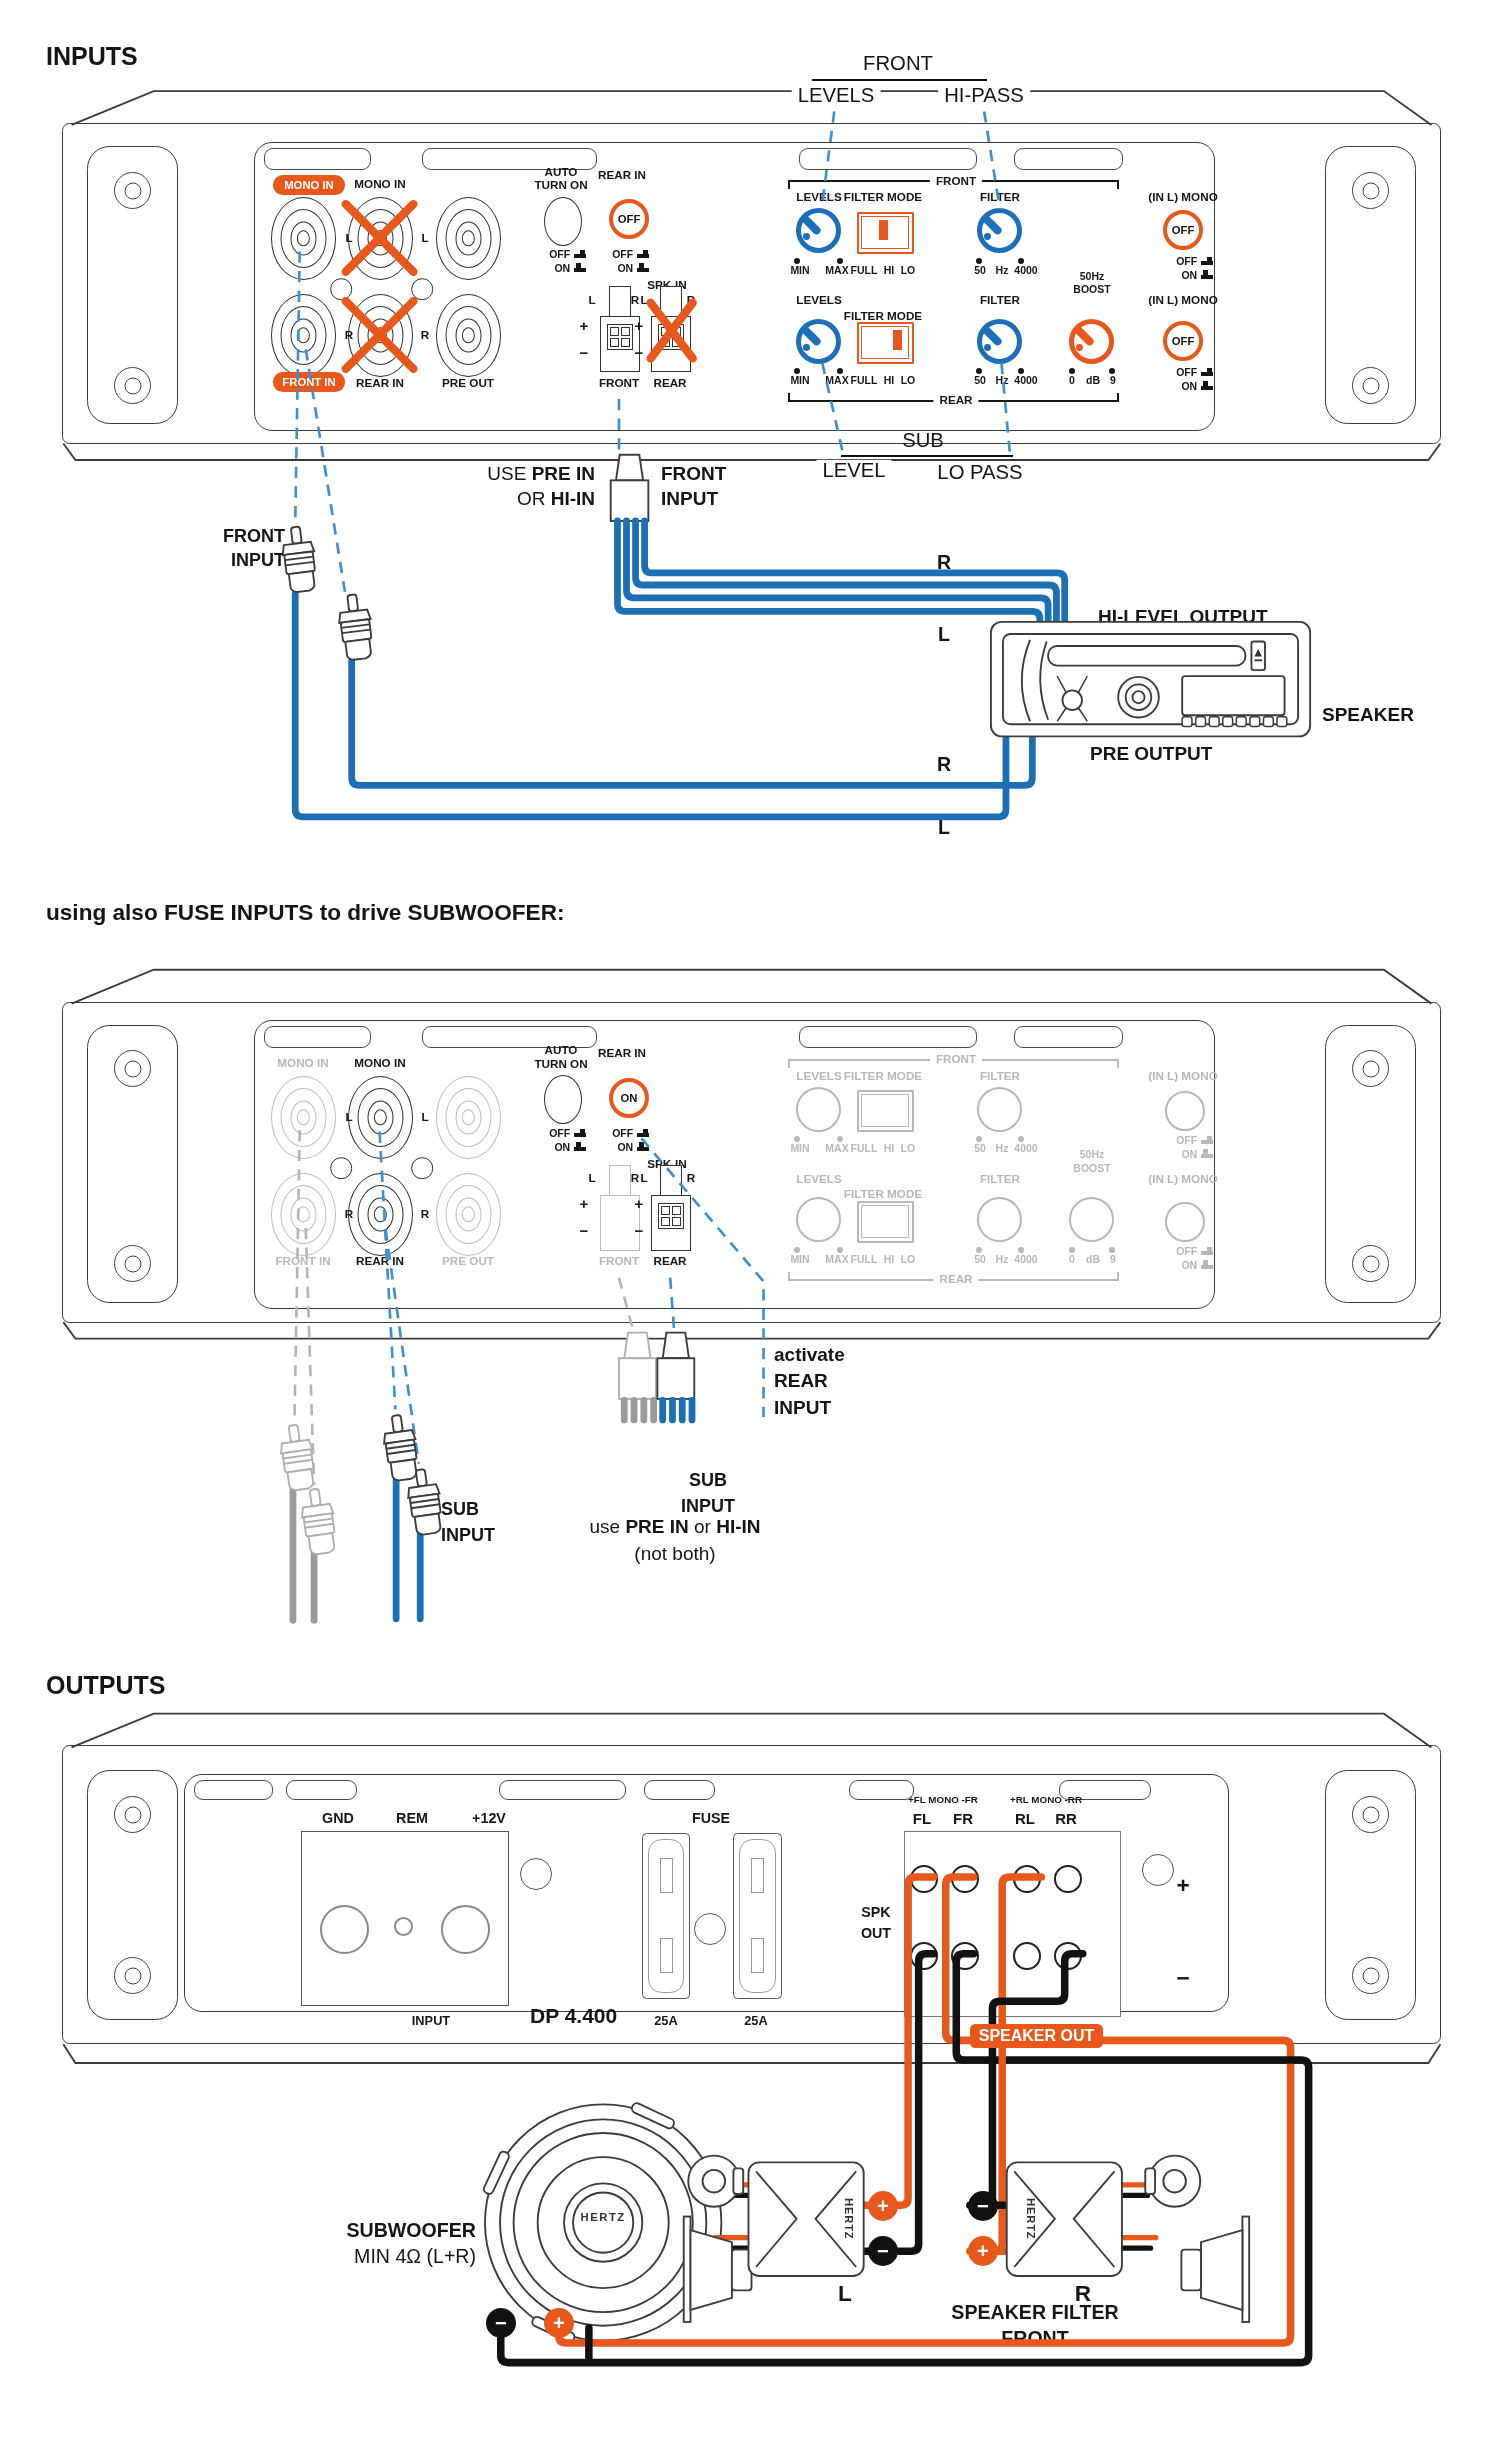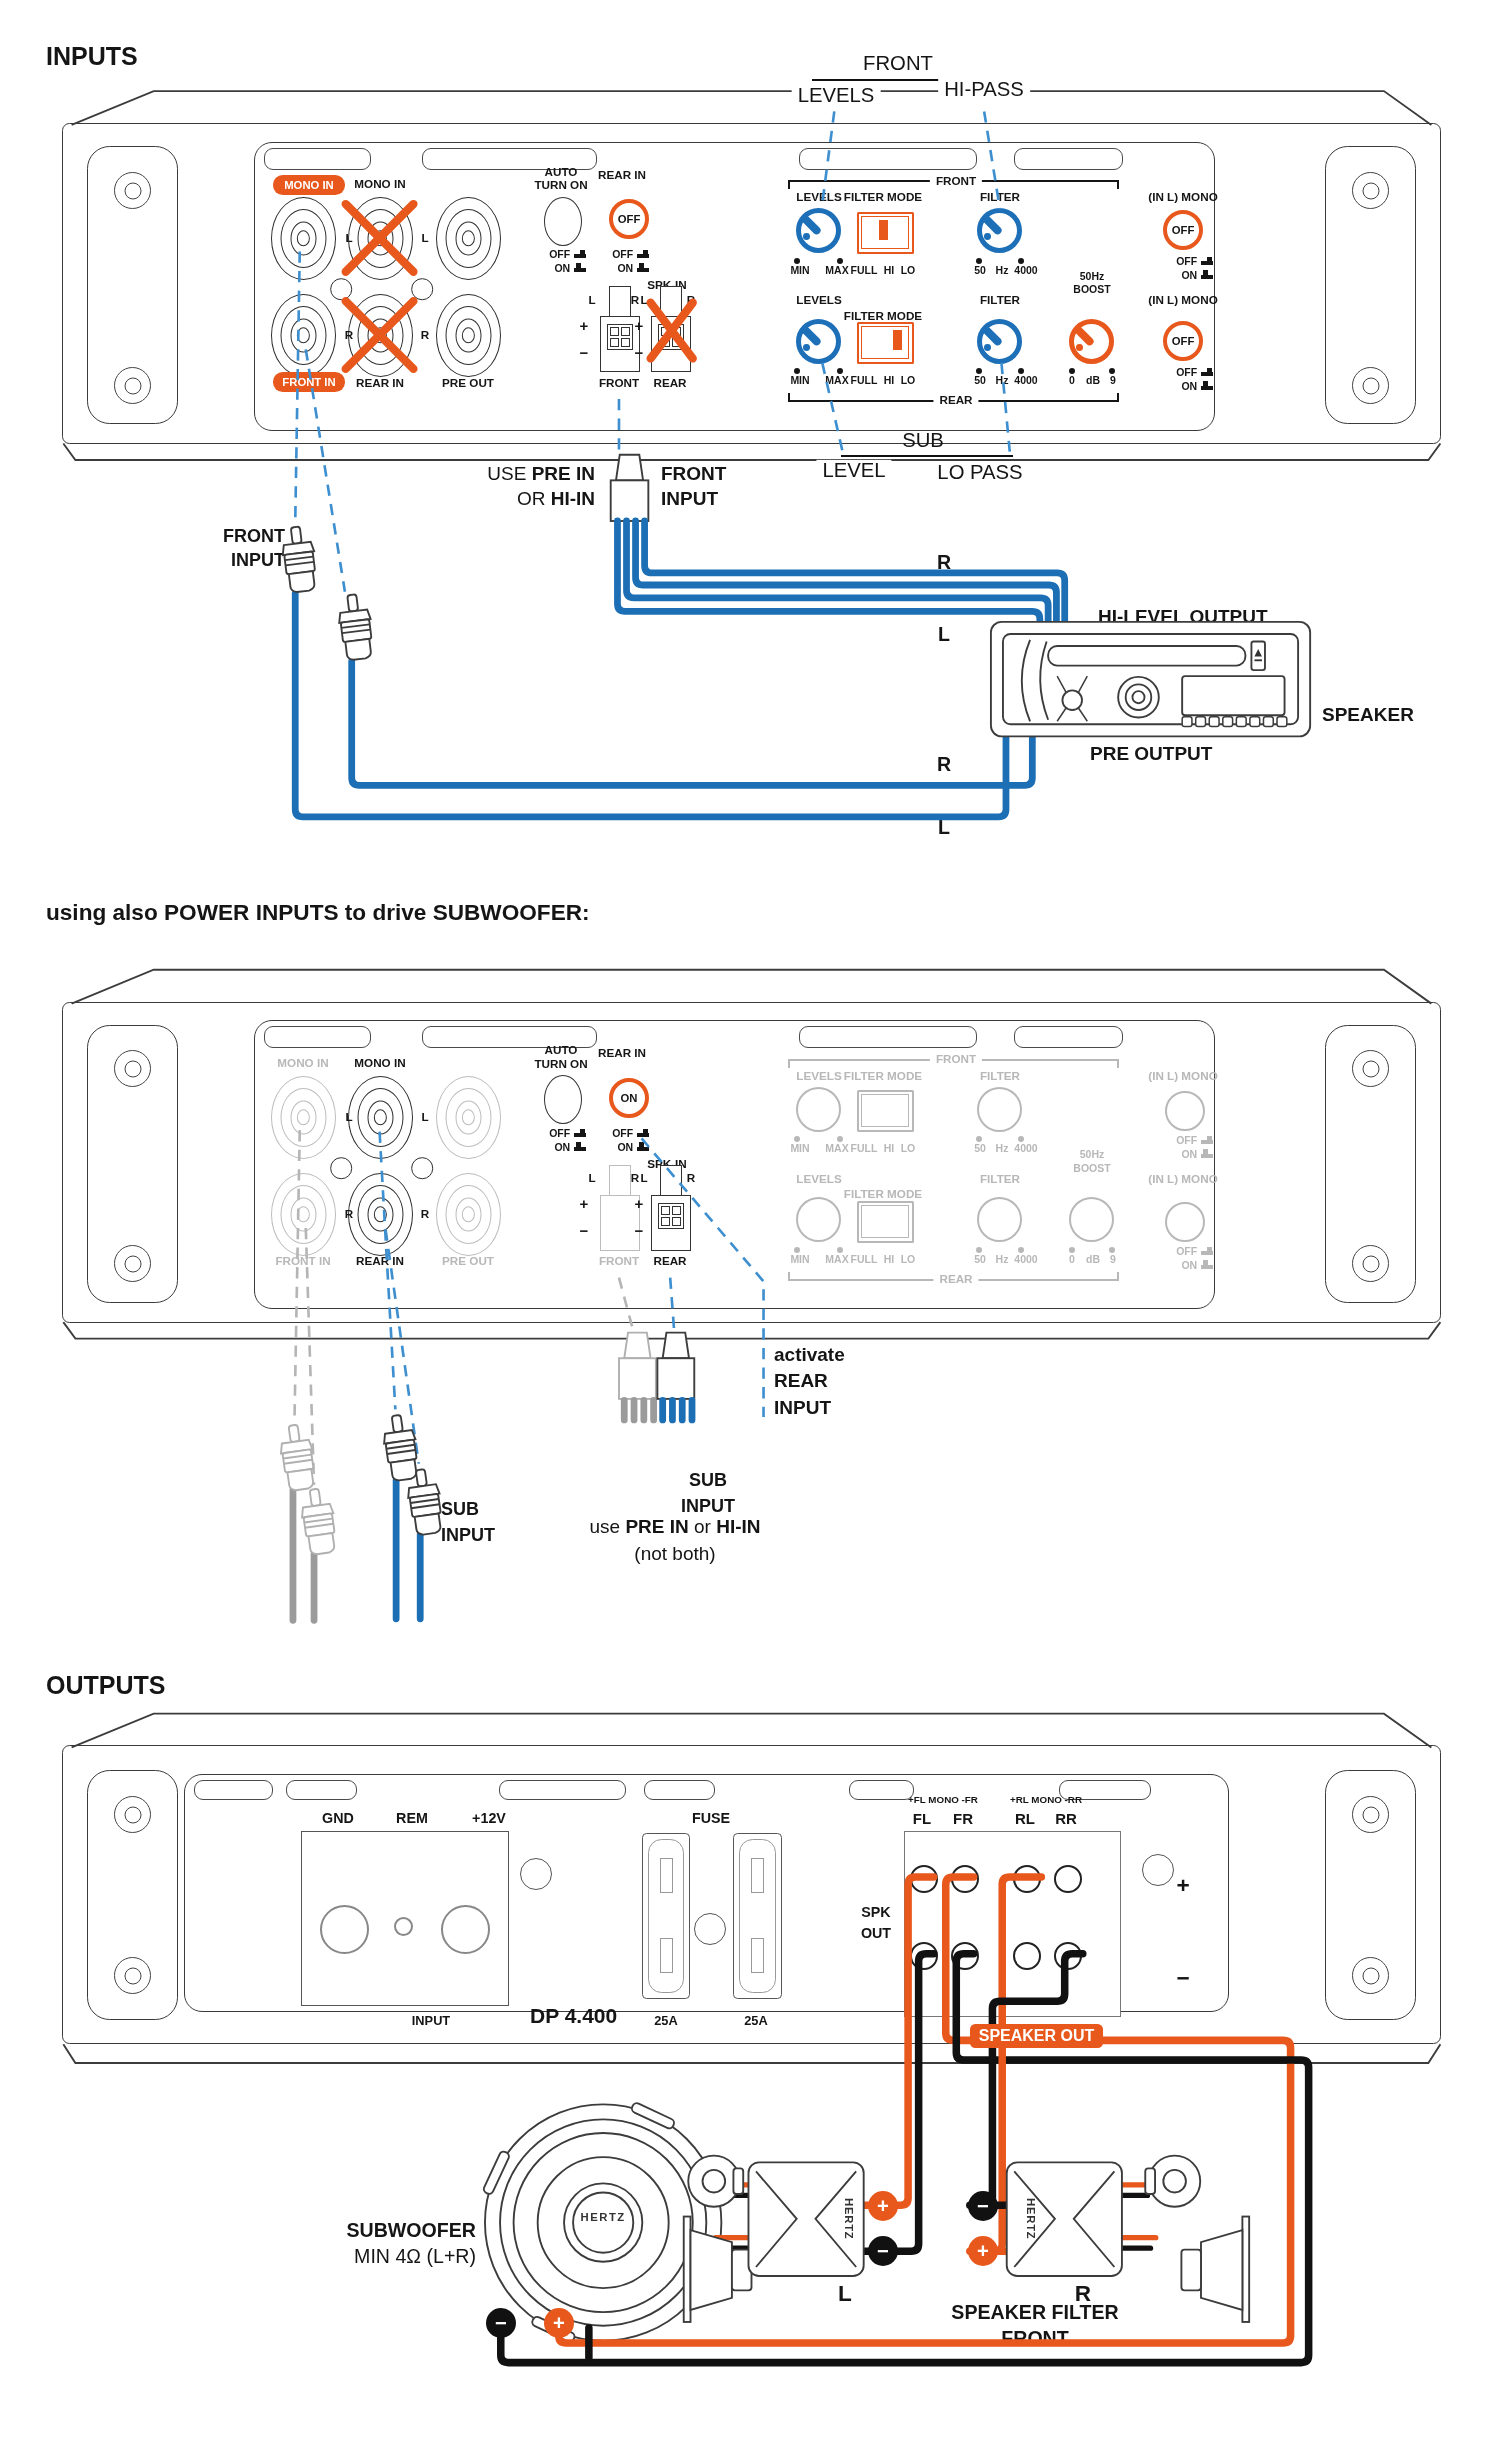--- a/index.html
+++ b/index.html
@@ -289,21 +289,21 @@
   <div class="t s24 rr" style="left:285px;top:527px">FRONT</div>
   <div class="t s24 rr" style="left:285px;top:551px">INPUT</div>
   <div class="t s26 c" style="left:944px;top:563px">R</div>
   <div class="t s26 c" style="left:944px;top:635px">L</div>
   <div class="t s26 c" style="left:944px;top:765px">R</div>
   <div class="t s26 c" style="left:944px;top:828px">L</div>
   <div class="t s25" style="left:1098px;top:607px">HI-LEVEL OUTPUT</div>
   <div class="t s25" style="left:1322px;top:705px">SPEAKER</div>
   <div class="t s25" style="left:1090px;top:744px">PRE OUTPUT</div>
 
-  <div class="t s30" style="left:46px;top:902px"><span>using also </span><span>POWER INPUTS</span><span> to drive </span><span>SUBWOOFER:</span></div>
+  <div class="t s30" style="left:46px;top:902px"><span>using also </span><span>FUSE INPUTS</span><span> to drive </span><span>SUBWOOFER:</span></div>
 
   <div class="face" style="left:62px;top:1002px;width:1377px;height:319px"></div>
   <div class="ear" style="left:87px;top:1025px;width:89px;height:276px"></div>
   <div class="ear" style="left:1325px;top:1025px;width:89px;height:276px"></div>
   <div class="scr" style="left:114px;top:1050px">
       <i></i>
     </div>
   <div class="scr" style="left:114px;top:1245px">
       <i></i>
     </div>
@@ -761,21 +761,21 @@
       <rect x="1569" y="2988" width="26" height="54" rx="4" class="shape" stroke-width="2"></rect>
       <rect x="1337" y="2872" width="153" height="151" rx="14" class="shape"></rect>
       <path d="M1347,2884 L1401,2947 L1347,3011 M1480,2884 L1426,2947 L1480,3011" class="ln" stroke-width="2"></path>
       <text transform="translate(1364,2947) rotate(90)" text-anchor="middle" class="btxt" font-size="15" letter-spacing="1">HERTZ</text>
     </g>
   </svg>
 
   <div class="t s27 c reg z6" style="left:898px;top:63px">FRONT</div>
   <div class="lineh z6" style="left:812px;top:79px;width:175px"></div>
   <div class="t s27 c reg wbg z6" style="left:836px;top:95px">LEVELS</div>
-  <div class="t s27 c reg wbg z6" style="left:984px;top:89px">HI-PASS</div>
+  <div class="t s27 c reg wbg z6" style="left:984px;top:95px">HI-PASS</div>
   <div class="t s27 c reg z6" style="left:923px;top:440px">SUB</div>
   <div class="lineh z6" style="left:841px;top:455px;width:172px"></div>
   <div class="t s27 c reg wbg z6" style="left:854px;top:470px">LEVEL</div>
   <div class="t s27 c reg wbg z6" style="left:980px;top:472px">LO PASS</div>
 
   <div class="badge z6" style="left:970px;top:2024px;width:133px;height:24px;font-size:16px;border-radius:5.3px">SPEAKER OUT</div>
   <div class="cb ob" style="left:868px;top:2191px">+</div>
   <div class="cb kb" style="left:868px;top:2236px">−</div>
   <div class="cb kb" style="left:968px;top:2191px">−</div>
   <div class="cb ob" style="left:968px;top:2236px">+</div>

